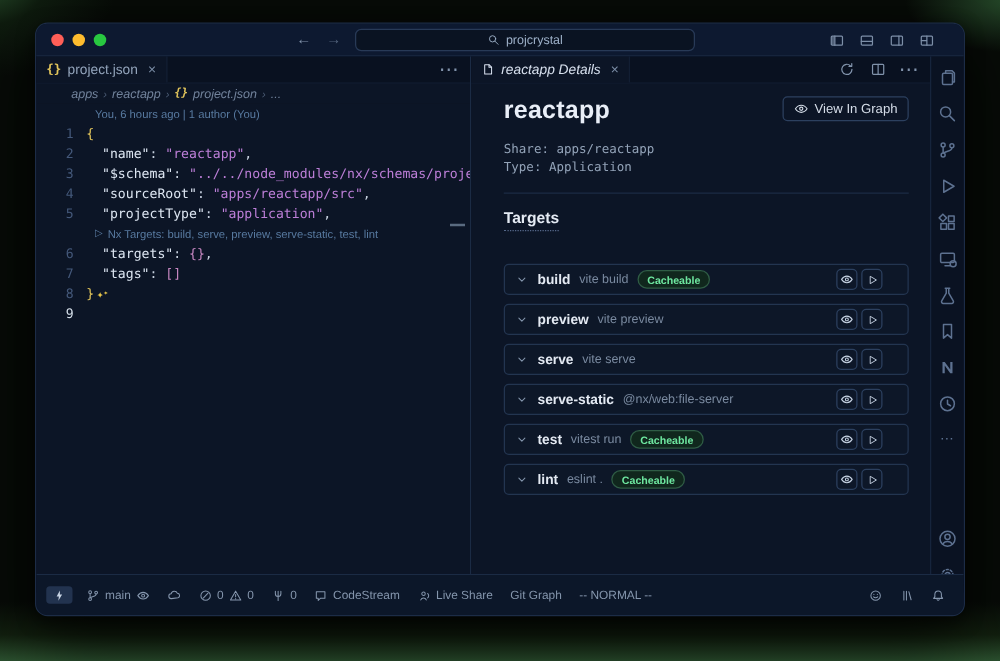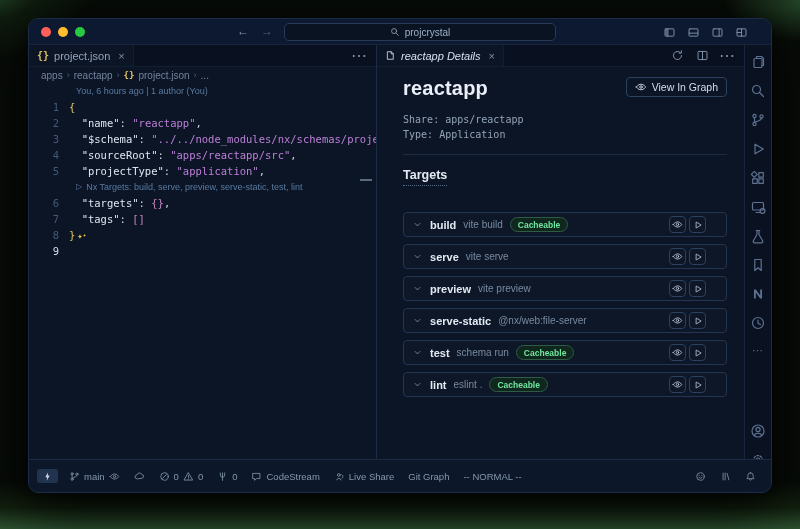--- a/index.html
+++ b/index.html
@@ -41,21 +41,21 @@
   .tab {
     display:flex; align-items:center; gap:5px; padding:0 8px; font-size:11px;
     background:#0c1526; border-right:1px solid #121e33; color:#93a4bb; max-width:170px;
   }
   .tab.focused { color:#d7e0ee; }
   .tab .tab-close { color:#7d8fa8; font-size:11px; margin-left:3px; }
   .tab .braces { color:#e2c55b; font-weight:bold; font-size:10px; font-family:"DejaVu Sans Mono",monospace; }
   .tab .italic { font-style:italic; }
   .tab-actions { margin-left:auto; display:flex; align-items:center; gap:9px; padding:0 9px; color:#8193ab; }
   
-  .breadcrumb { height:16px; display:flex; align-items:center; gap:4px; padding-left:12px; font-size:10px; color:#72839c; background:#0c1526; }
+  .breadcrumb { height:16px; display:flex; align-items:center; gap:4px; padding-left:28px; font-size:10px; color:#72839c; background:#0c1526;font-style:italic; }
   .breadcrumb .sep { color:#4c5d76; font-size:9px; }
   .breadcrumb .braces { color:#e2c55b; font-family:"DejaVu Sans Mono",monospace; font-size:9px; font-weight:bold; }
   
   .code { position:relative; flex:1; font-family:"DejaVu Sans Mono",monospace; font-size:10.5px; background:#0c1526; overflow:hidden; }
   .code-line { display:flex; height:16px; line-height:16px; white-space:pre; }
   .gutter { width:40px; flex:none; text-align:right; padding-right:10px; color:#44587a; }
   .gutter.active { color:#d5dee9; }
   .ltext { position:relative; }
   .tok-key { color:#dde6f2; }
   .tok-str { color:#bd7fd8; }
@@ -284,44 +284,44 @@
                     </svg>
                   </button>
                 </span>
               </div>
               <div class="target-row">
                 <span class="target-chevron">
                   <svg width="11" height="11" viewBox="0 0 16 16">
                     <path d="M4.5 6.5L8 10l3.5-3.5" fill="none" stroke="currentColor" stroke-width="1.2" stroke-linecap="round" stroke-linejoin="round"></path>
                   </svg>
                 </span>
-                <span class="target-name">serve</span>
-                <span class="target-cmd">vite serve</span>
+                <span class="target-name">preview</span>
+                <span class="target-cmd">vite preview</span>
                 <span class="row-actions">
                   <button class="icon-btn">
                     <svg width="11" height="11" viewBox="0 0 16 16">
                       <path d="M1.8 8s2.4-3.8 6.2-3.8S14.2 8 14.2 8 11.8 11.8 8 11.8 1.8 8 1.8 8z" fill="none" stroke="currentColor" stroke-width="1.2" stroke-linecap="round" stroke-linejoin="round"></path>
                       <circle cx="8" cy="8" r="1.7" fill="none" stroke="currentColor" stroke-width="1.2" stroke-linecap="round" stroke-linejoin="round"></circle>
                     </svg>
                   </button>
                   <button class="icon-btn">
                     <svg width="10" height="10" viewBox="0 0 16 16">
                       <path d="M5.5 3.5l7.5 4.5-7.5 4.5z" fill="none" stroke="currentColor" stroke-width="1.2" stroke-linecap="round" stroke-linejoin="round"></path>
                     </svg>
                   </button>
                 </span>
               </div>
               <div class="target-row">
                 <span class="target-chevron">
                   <svg width="11" height="11" viewBox="0 0 16 16">
                     <path d="M4.5 6.5L8 10l3.5-3.5" fill="none" stroke="currentColor" stroke-width="1.2" stroke-linecap="round" stroke-linejoin="round"></path>
                   </svg>
                 </span>
-                <span class="target-name">preview</span>
-                <span class="target-cmd">vite preview</span>
+                <span class="target-name">serve</span>
+                <span class="target-cmd">vite serve</span>
                 <span class="row-actions">
                   <button class="icon-btn">
                     <svg width="11" height="11" viewBox="0 0 16 16">
                       <path d="M1.8 8s2.4-3.8 6.2-3.8S14.2 8 14.2 8 11.8 11.8 8 11.8 1.8 8 1.8 8z" fill="none" stroke="currentColor" stroke-width="1.2" stroke-linecap="round" stroke-linejoin="round"></path>
                       <circle cx="8" cy="8" r="1.7" fill="none" stroke="currentColor" stroke-width="1.2" stroke-linecap="round" stroke-linejoin="round"></circle>
                     </svg>
                   </button>
                   <button class="icon-btn">
                     <svg width="10" height="10" viewBox="0 0 16 16">
                       <path d="M5.5 3.5l7.5 4.5-7.5 4.5z" fill="none" stroke="currentColor" stroke-width="1.2" stroke-linecap="round" stroke-linejoin="round"></path>
@@ -351,21 +351,21 @@
                   </button>
                 </span>
               </div>
               <div class="target-row">
                 <span class="target-chevron">
                   <svg width="11" height="11" viewBox="0 0 16 16">
                     <path d="M4.5 6.5L8 10l3.5-3.5" fill="none" stroke="currentColor" stroke-width="1.2" stroke-linecap="round" stroke-linejoin="round"></path>
                   </svg>
                 </span>
                 <span class="target-name">test</span>
-                <span class="target-cmd">schema run</span>
+                <span class="target-cmd">vitest run</span>
                 <span class="badge-cacheable">Cacheable</span>
                 <span class="row-actions">
                   <button class="icon-btn">
                     <svg width="11" height="11" viewBox="0 0 16 16">
                       <path d="M1.8 8s2.4-3.8 6.2-3.8S14.2 8 14.2 8 11.8 11.8 8 11.8 1.8 8 1.8 8z" fill="none" stroke="currentColor" stroke-width="1.2" stroke-linecap="round" stroke-linejoin="round"></path>
                       <circle cx="8" cy="8" r="1.7" fill="none" stroke="currentColor" stroke-width="1.2" stroke-linecap="round" stroke-linejoin="round"></circle>
                     </svg>
                   </button>
                   <button class="icon-btn">
                     <svg width="10" height="10" viewBox="0 0 16 16">

